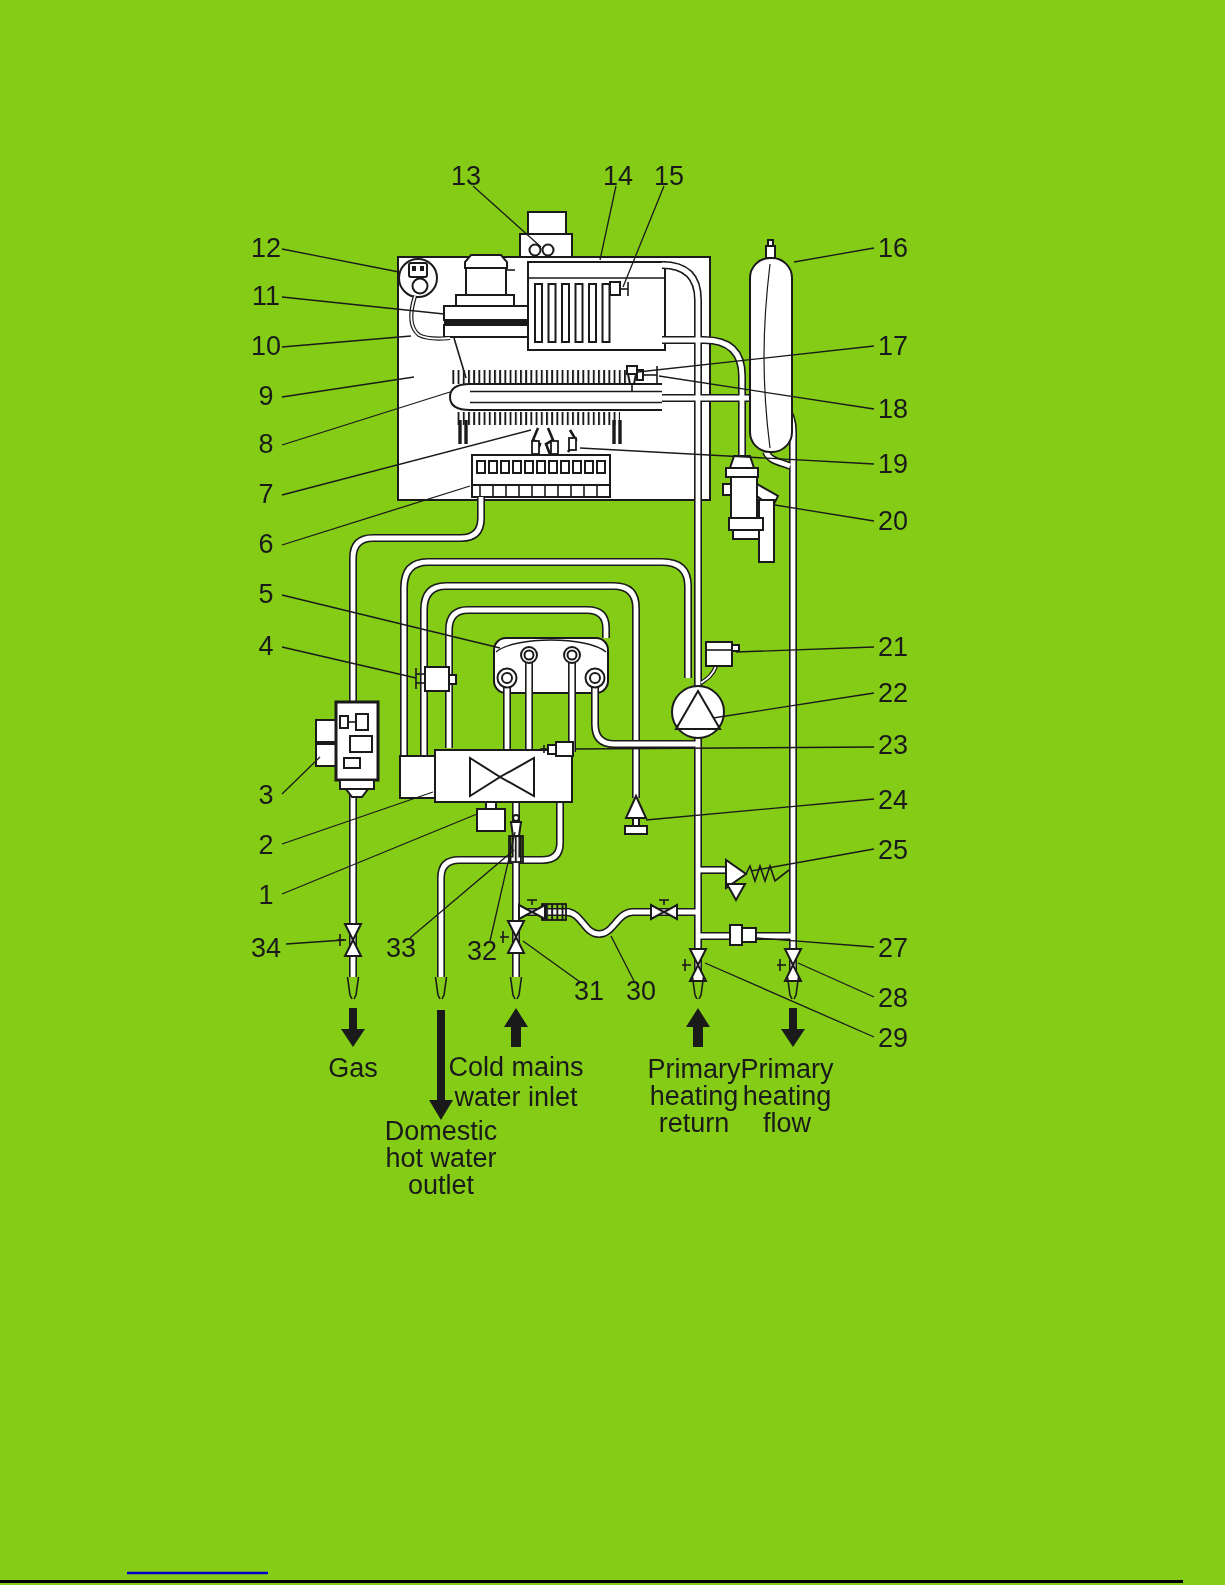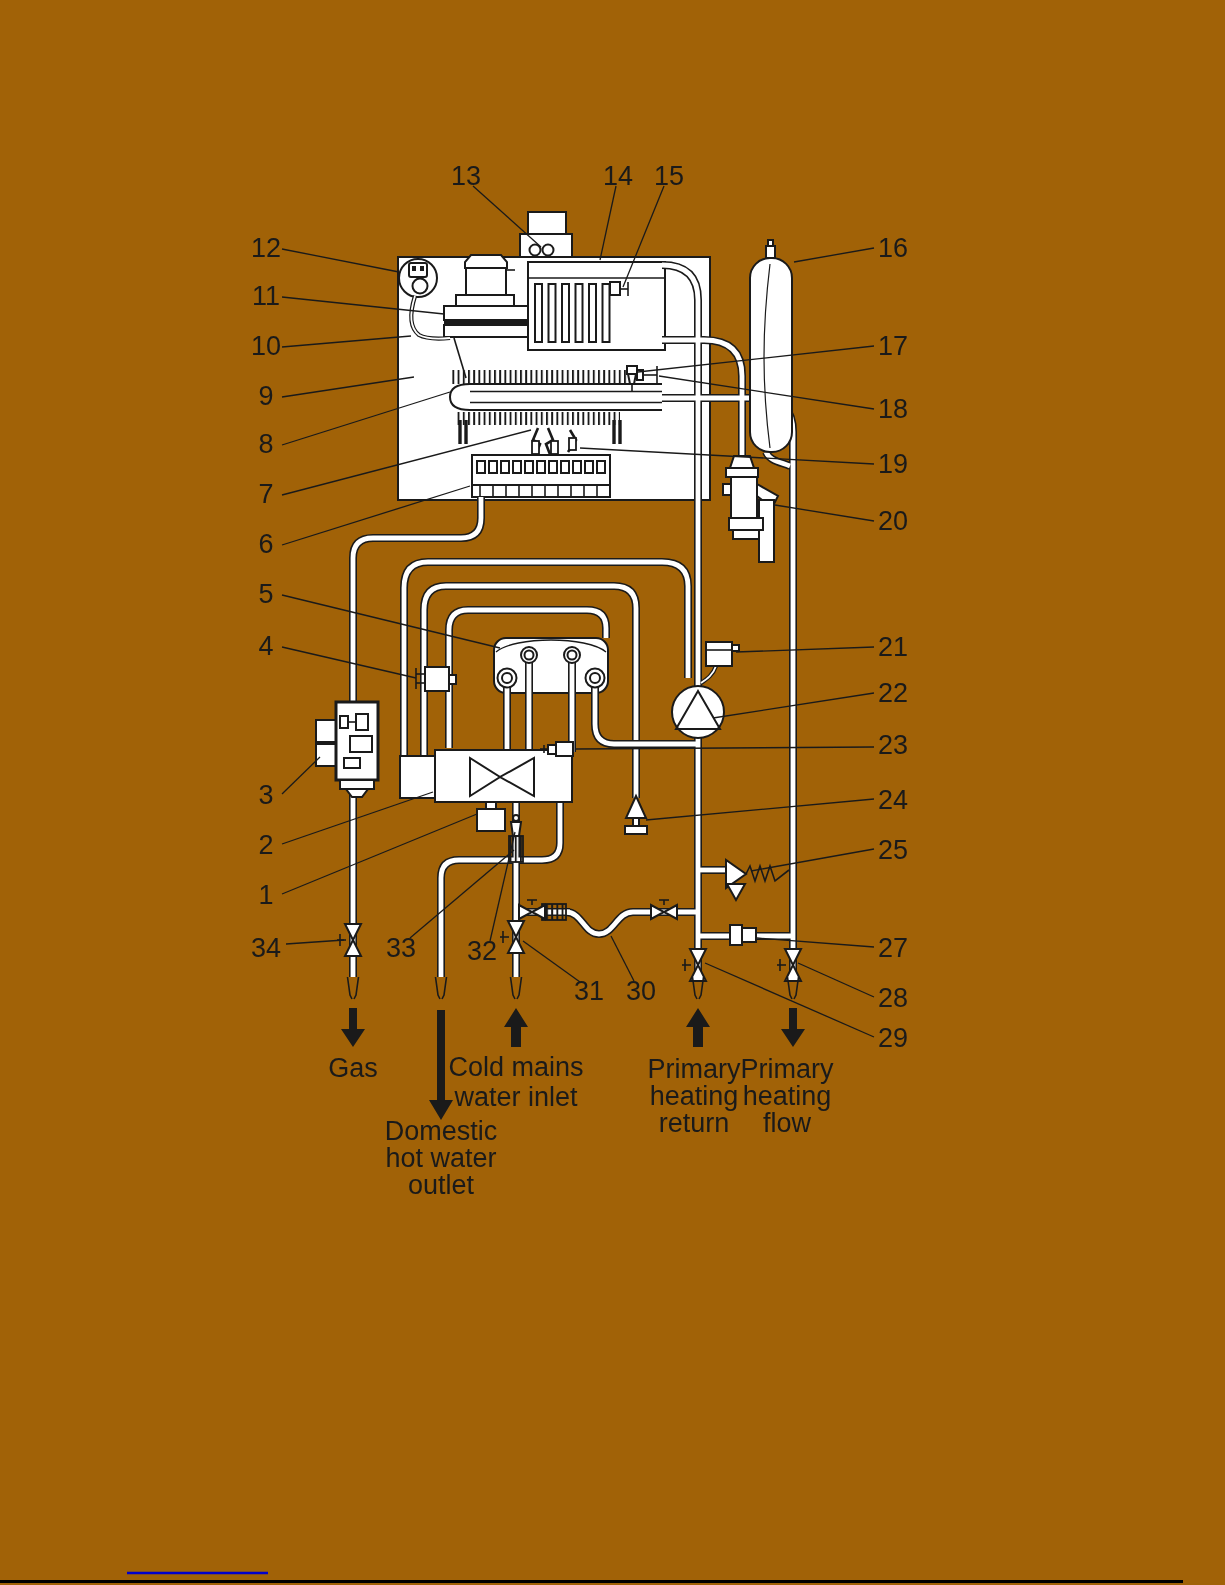--- a/index.html
+++ b/index.html
@@ -1,16 +1,16 @@
 <!DOCTYPE html>
 <html><head>
 <meta charset="utf-8">
 <style>
   html,body{margin:0;padding:0;background:#ffffff;}
-  .page{width:1225px;height:1585px;position:relative;background:#a16207;overflow:hidden;}
+  .page{width:1225px;height:1585px;position:relative;background:#84cc16;overflow:hidden;}
   svg{position:absolute;left:0;top:0;}
   
   .pipes path{fill:none;stroke:#1a1a1a;stroke-width:8;}
   .pipes path.thin{stroke-width:4.2;}
   .pipes-core path{fill:none;stroke:#ffffff;stroke-width:4.8;}
   .pipes-core path.thin{stroke-width:1.8;}
   .sh{fill:#ffffff;stroke:#1a1a1a;stroke-width:2;}
   .sh3{fill:#ffffff;stroke:#1a1a1a;stroke-width:3;}
   .ln{fill:none;stroke:#1a1a1a;stroke-width:1.6;}
   .ld{stroke:#1a1a1a;stroke-width:1.3;}

